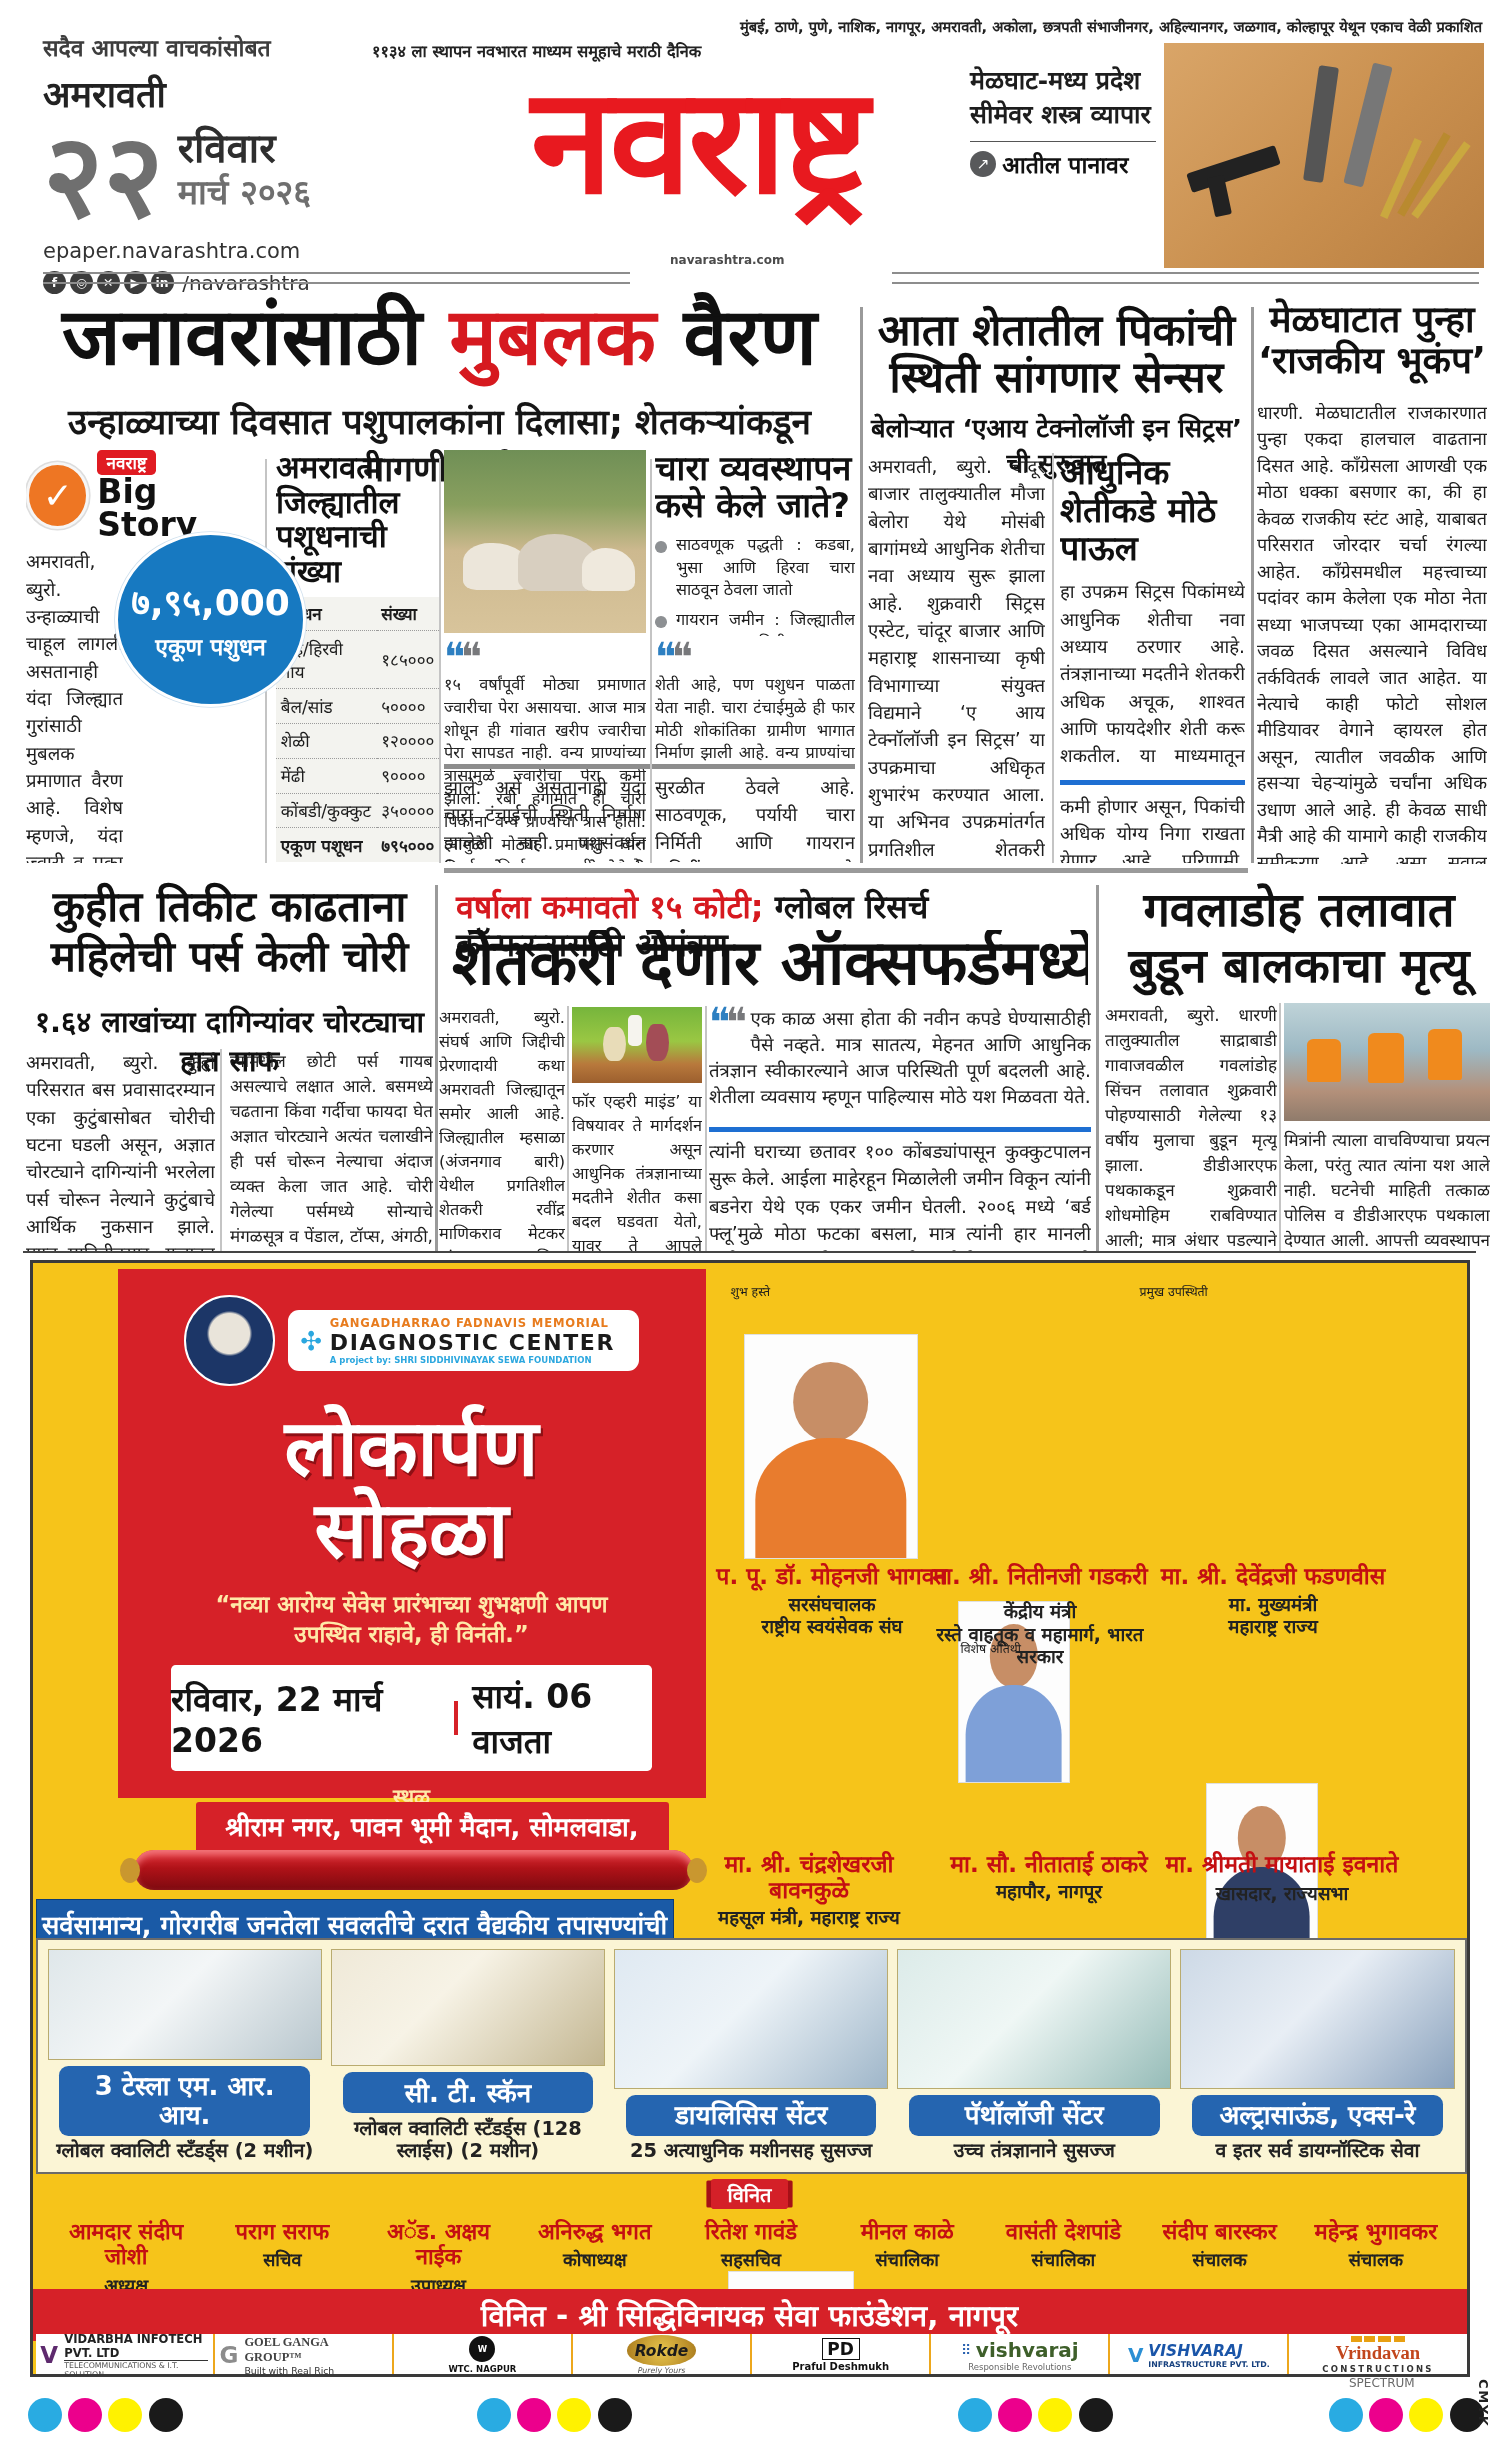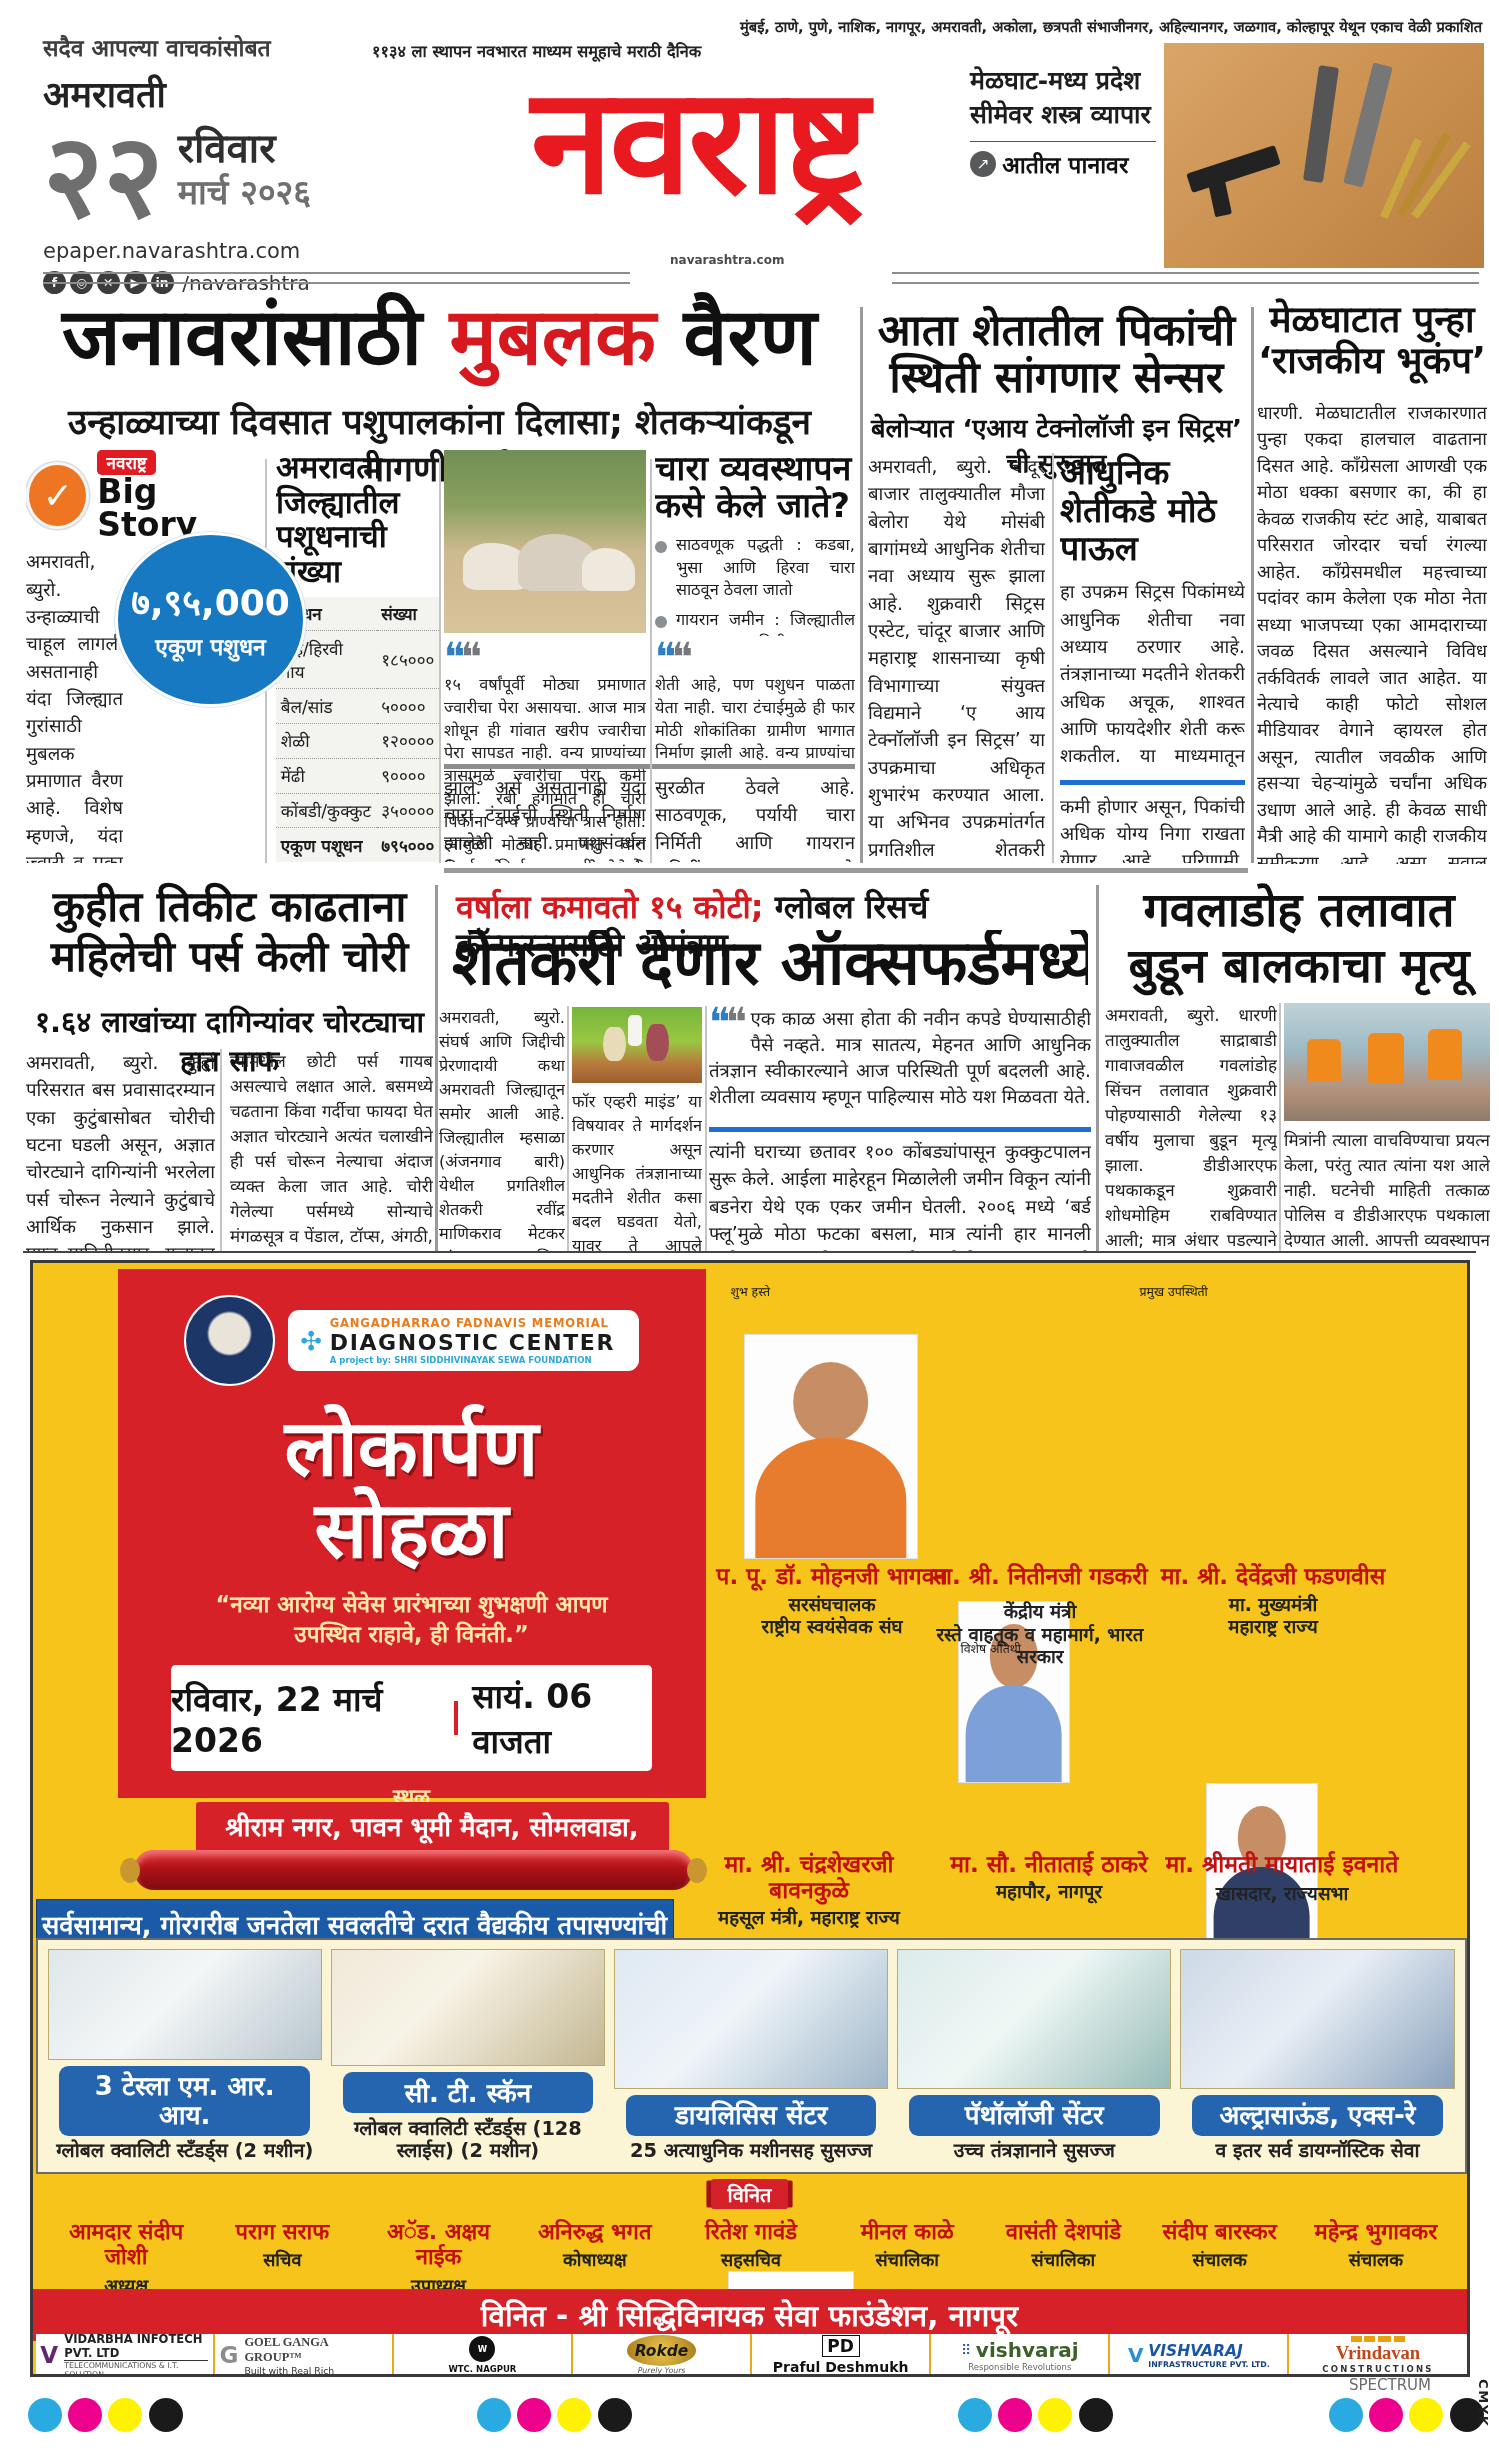--- a/index.html
+++ b/index.html
@@ -451,21 +451,21 @@
       <div class="logo-cell">
         <span style="width:26px;height:26px;border-radius:50%;background:#111;color:#fff;display:inline-flex;align-items:center;justify-content:center;font-size:8.5px;font-weight:bold">W</span>
         <span style="font-size:8.5px;font-weight:bold;color:#111;margin-top:1.6px">WTC. NAGPUR</span>
       </div>
       <div class="logo-cell">
         <span style="display:inline-block;background:radial-gradient(circle,#e8c54c,#a8791c);color:#1b1b1b;font-size:15.5px;font-weight:bold;font-style:italic;border-radius:50%;padding:6.2px 7.8px">Rokde</span>
         <span style="font-size:7.8px;font-style:italic;color:#555">Purely Yours</span>
       </div>
       <div class="logo-cell">
         <span style="font-size:17px;font-weight:bold;color:#111;border:1.6px solid #111;padding:0 4.7px">PD</span>
-        <span style="font-size:14px;font-weight:bold;color:#111;margin-top:1.6px">Praful Deshmukh</span>
+        <span style="font-size:10px;font-weight:bold;color:#111;margin-top:1.6px">Praful Deshmukh</span>
       </div>
       <div class="logo-cell">
         <span style="display:flex;align-items:center">
             <span style="color:#2a62b0;font-size:14px;margin-right:4.7px">⠿</span>
         <span style="font-size:20px;font-weight:bold;color:#3e5f2a">vishvaraj</span>
           </span>
         <span style="font-size:8.5px;color:#666">Responsible Revolutions</span>
       </div>
       <div class="logo-cell">
         <span style="display:flex;align-items:center">
@@ -489,17 +489,17 @@
   </div>
   <div class="abs" style="left:477px;top:2398px">
     <span class="cmyk-dot c1"></span><span class="cmyk-dot c2"></span><span class="cmyk-dot c3"></span><span class="cmyk-dot c4"></span>
   </div>
   <div class="abs" style="left:958px;top:2398px">
     <span class="cmyk-dot c1"></span><span class="cmyk-dot c2"></span><span class="cmyk-dot c3"></span><span class="cmyk-dot c4"></span>
   </div>
   <div class="abs" style="left:1329px;top:2398px">
     <span class="cmyk-dot c1"></span><span class="cmyk-dot c2"></span><span class="cmyk-dot c3"></span><span class="cmyk-dot c4"></span>
   </div>
-  <div class="abs" style="left:1349px;top:2376px;font-size:15px;color:#6a6a6a">SPECTRUM</div>
+  <div class="abs" style="left:1349px;top:2376px;font-size:12px;color:#6a6a6a">SPECTRUM</div>
   <div class="abs" style="left:1476px;top:2379px;font-size:13px;font-weight:bold;color:#222;writing-mode:vertical-rl;letter-spacing:1.6px">CMYK</div>
 
 </div>
 
 
 </body></html>

